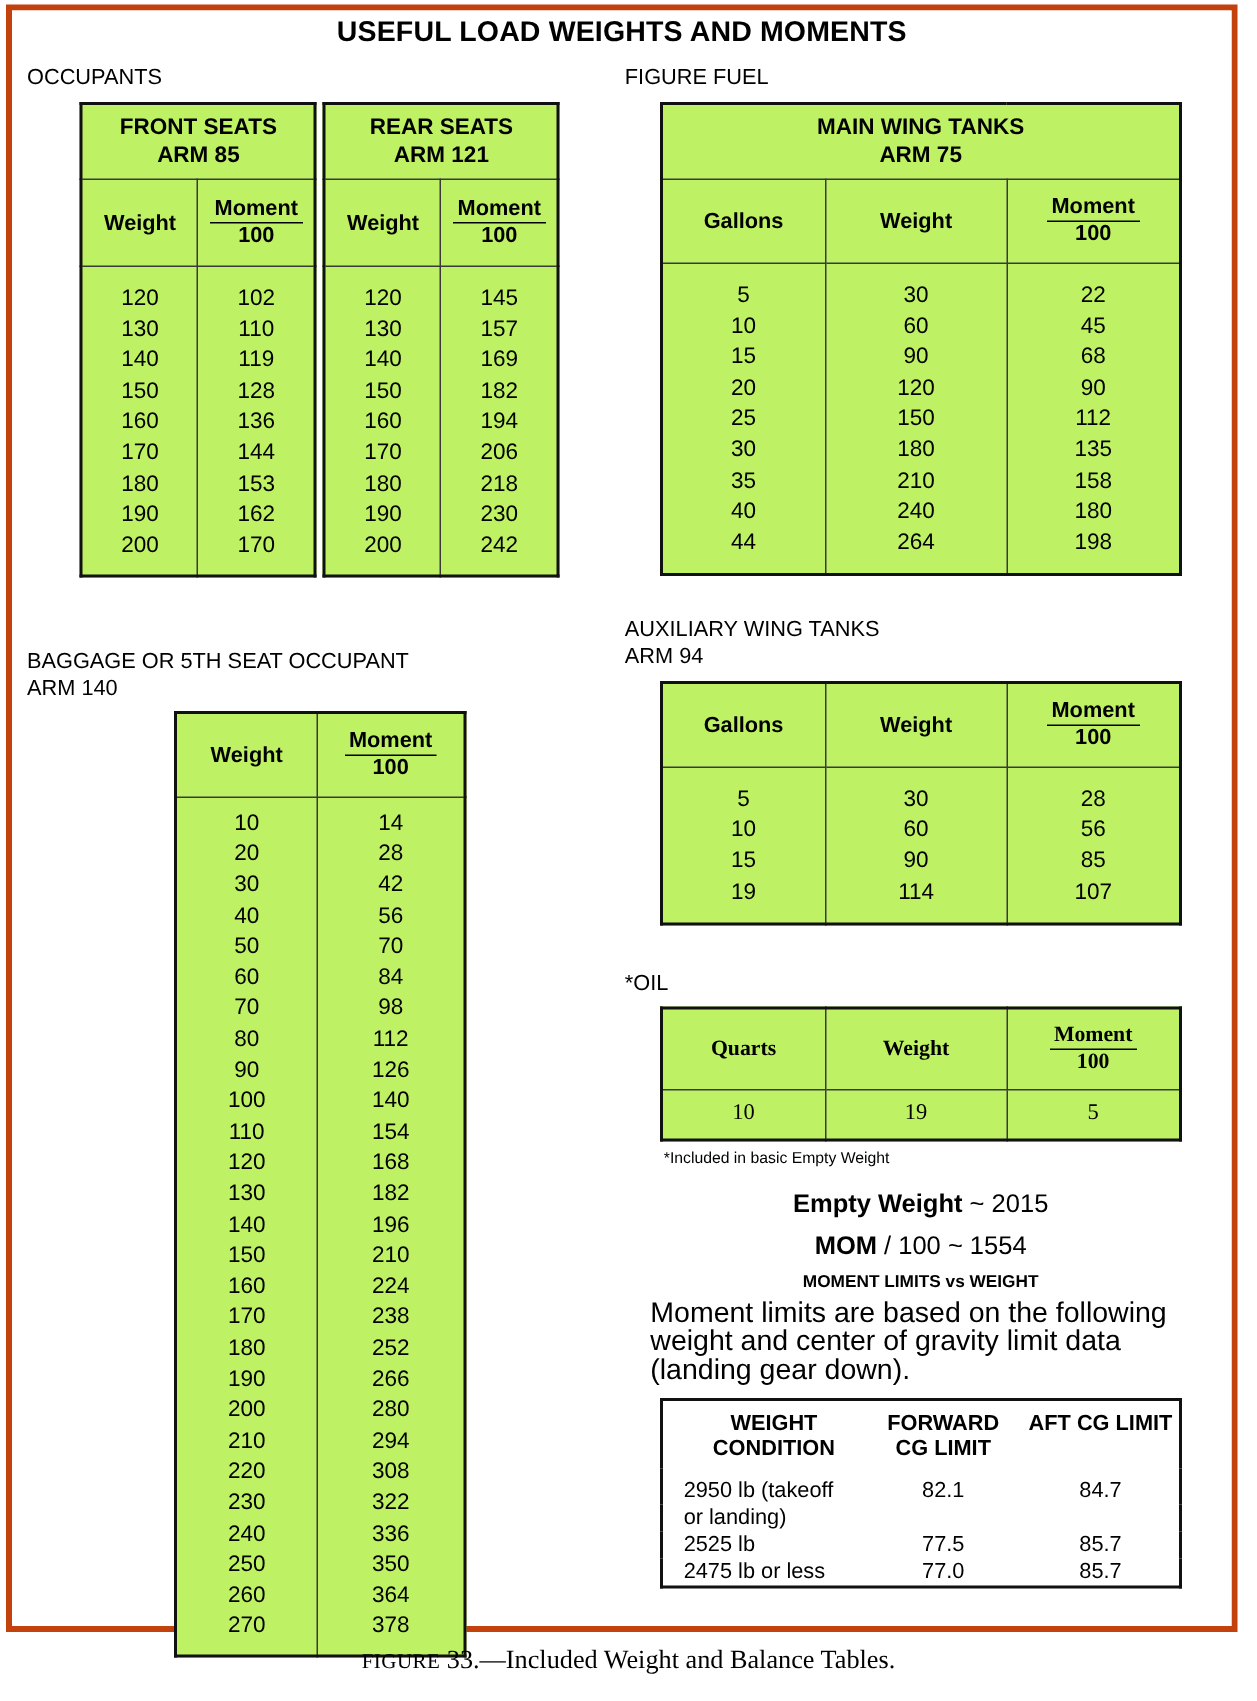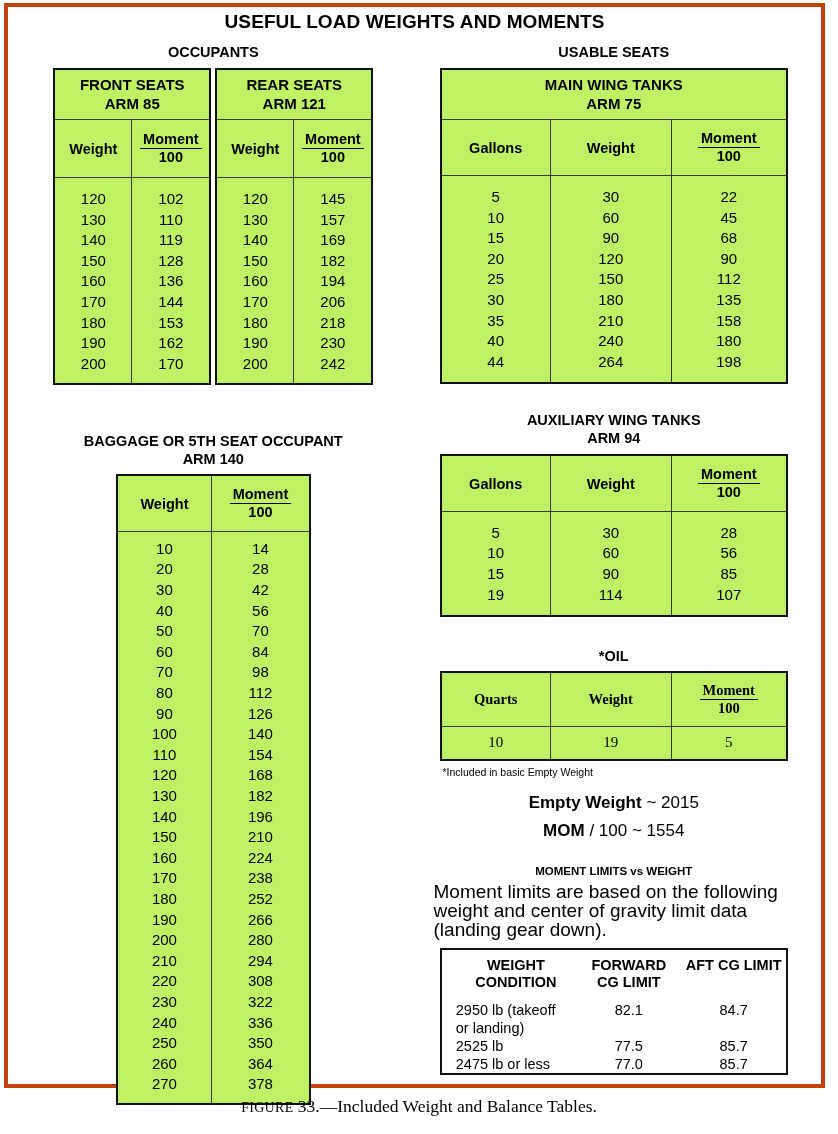--- a/index.html
+++ b/index.html
@@ -41,23 +41,23 @@
 
   
   .columns {
     display: flex;
     padding: 0 10px;
   }
   .col-left  { width: 396px; }
   .col-right { width: 400px; margin-left: 8px; }
 
   .sec-title {
-    text-align: center;
+    text-align: left;
     font-size: 14.5px;
-    font-weight: bold;
+    font-weight: normal;
     line-height: 18px;
   }
 
   
   .tbl {
     border-collapse: collapse;
     border: 2.5px solid #111;
     background: #bef264;
     font-size: 14px;
   }
@@ -139,21 +139,21 @@
   .mom-line {
     text-align: center;
     font-size: 17px;
     margin-top: 4px;
     line-height: 24px;
   }
   .mlv-title {
     text-align: center;
     font-size: 11.5px;
     font-weight: bold;
-    margin-top: 22px;
+    margin-top: 6px;
   }
   .mlv-para {
     font-size: 19px;
     line-height: 19px;
     margin: 5px 0 0 17px;
     width: 348px;
   }
 
   
   .cg-tbl {
@@ -360,21 +360,21 @@
 378</td>
             </tr>
           </tbody>
             </table>
         </div>
 
       </div>
 
       <div class="col-right">
 
-        <div class="sec-title" style="margin-top:9px;">USABLE SEATS</div>
+        <div class="sec-title" style="margin-top:9px;">FIGURE FUEL</div>
 
         <table class="tbl fuel-tbl">
           <tbody>
               <tr>
             <td class="grouphdr gh" colspan="3">
               <span>MAIN WING TANKS</span><br>
               <span>ARM 75</span>
             </td>
           </tr>
           <tr>

